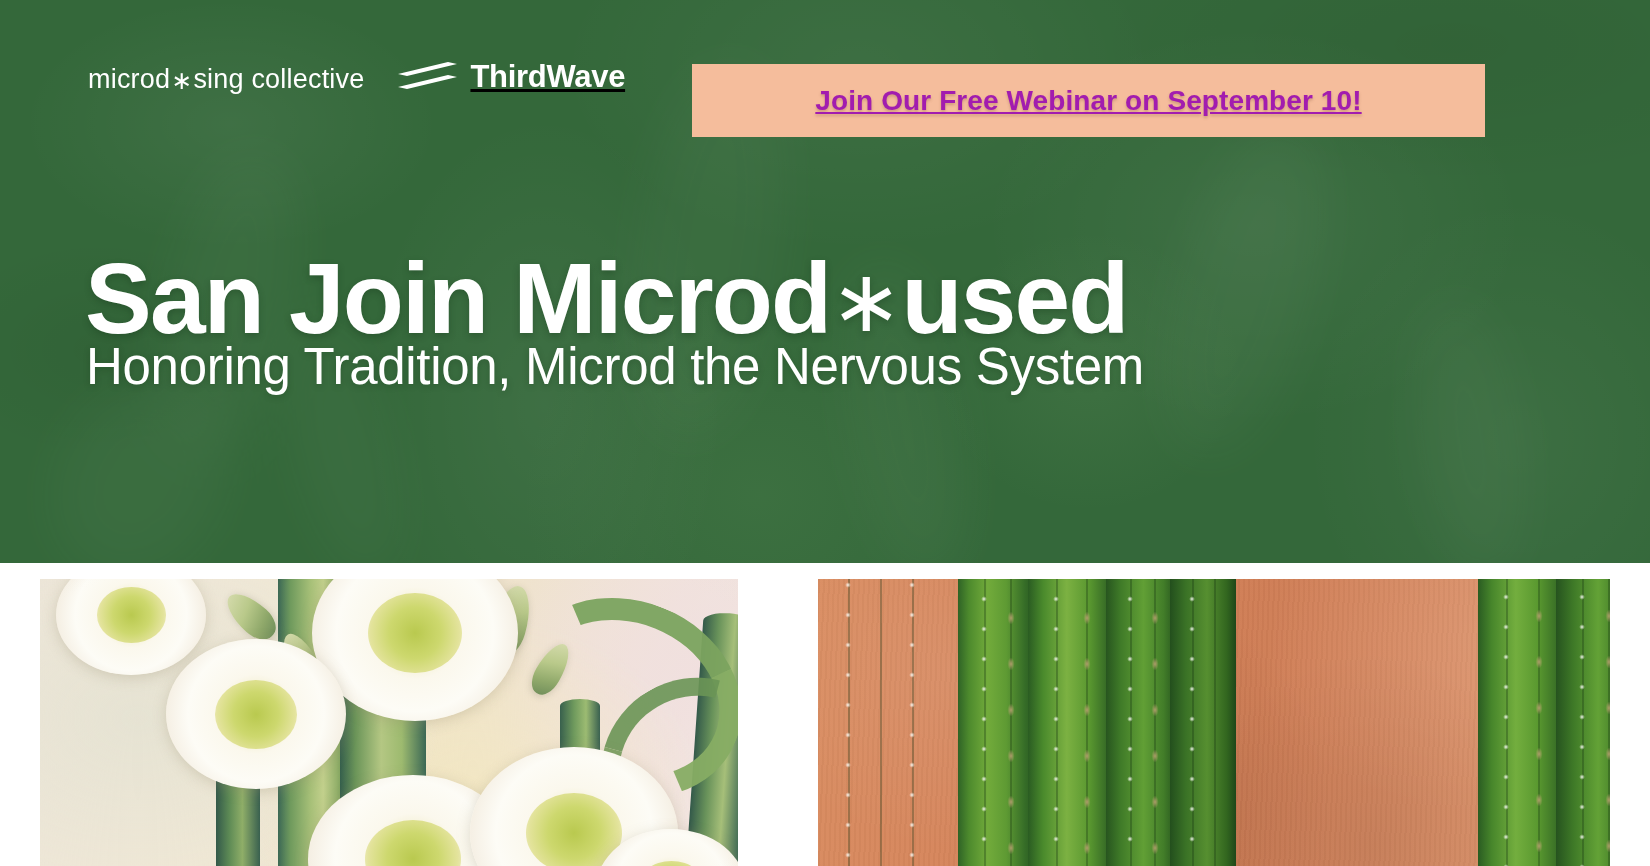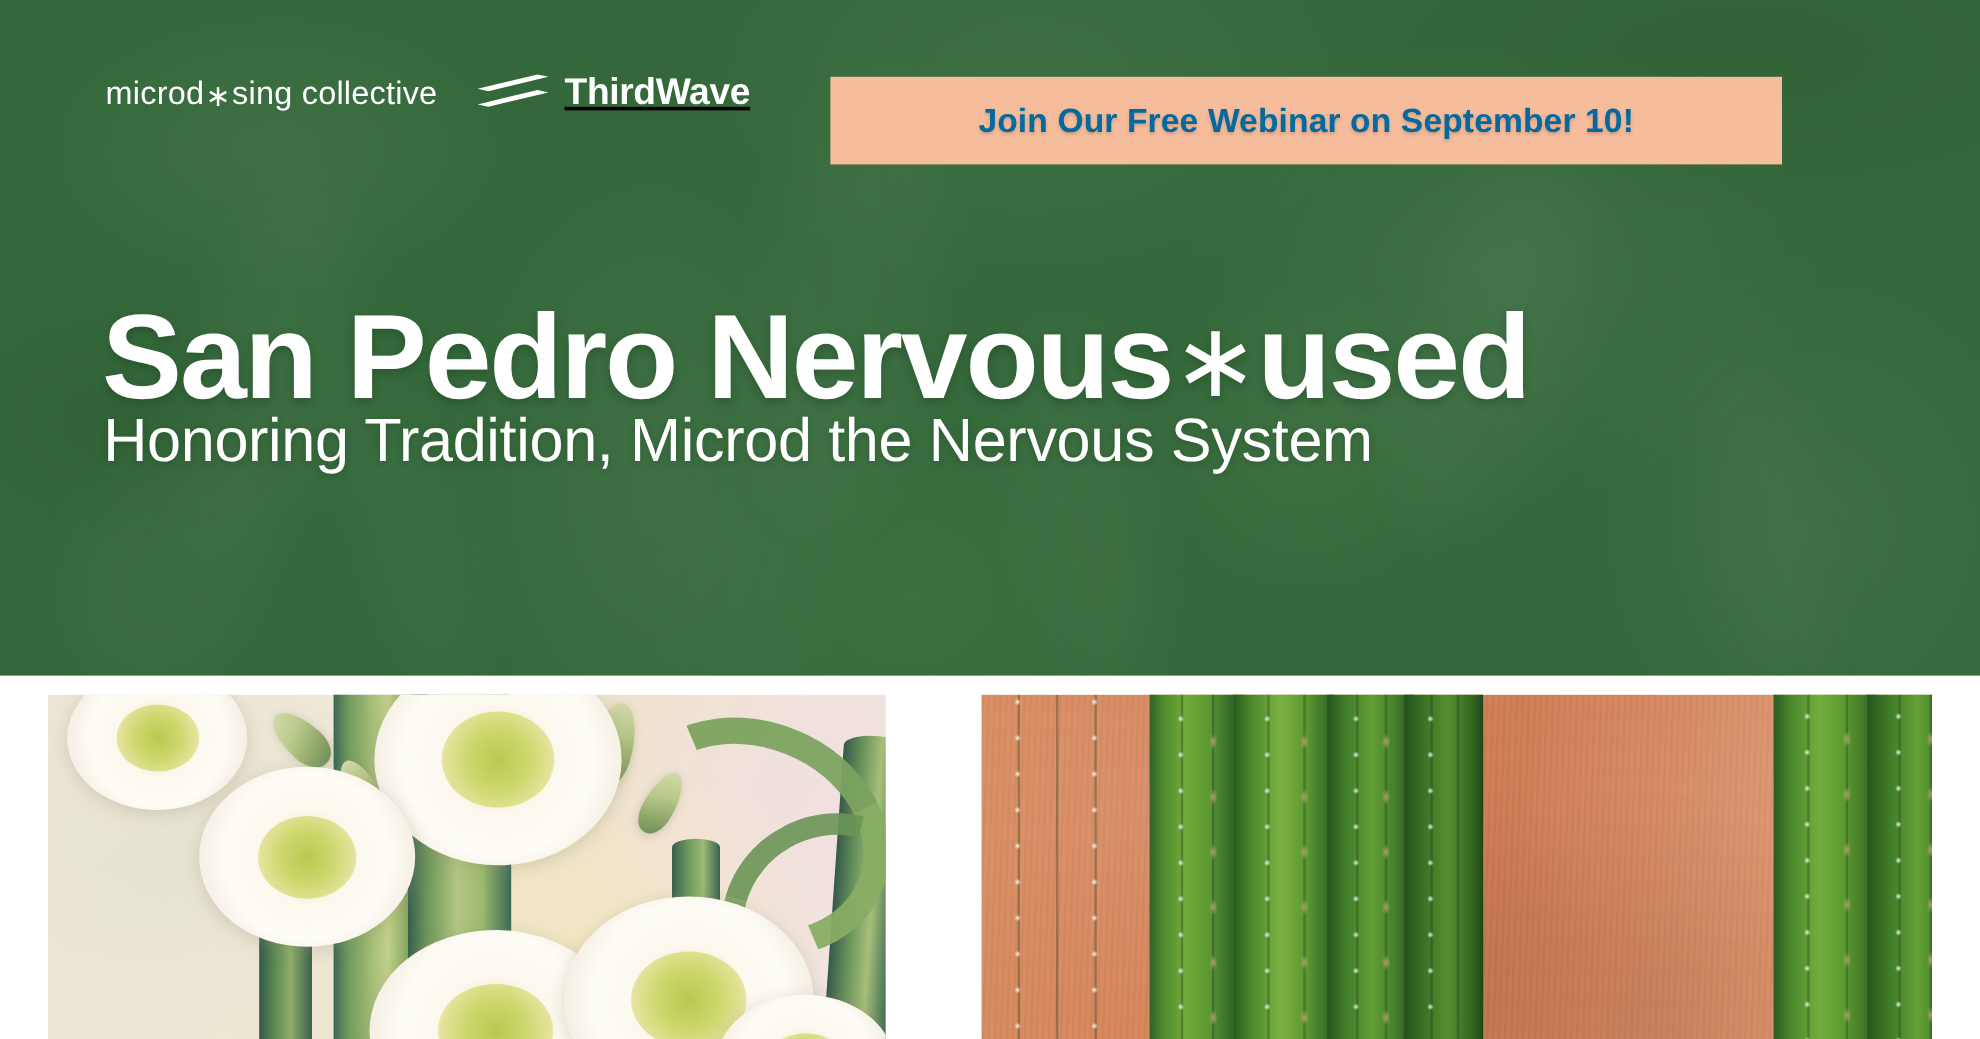--- a/index.html
+++ b/index.html
@@ -120,26 +120,27 @@
     left: 692px;
     top: 64px;
     width: 793px;
     height: 73px;
     background: #f5bd9c;
     display: flex;
     align-items: center;
     justify-content: center;
   }
   .webinar-cta-label {
-    color: #0369a1;
+    color: #a21caf;
     font-size: 28px;
     font-weight: 700;
     letter-spacing: 0.1px;
     white-space: nowrap;
     text-shadow: 0 2px 3px rgba(120,70,45,0.30);
+    text-decoration: underline;
   }
 
   
   .headline {
     position: absolute;
     left: 85px;
     top: 178px;
     color: #ffffff;
     font-size: 100px;
     font-weight: 700;
@@ -437,21 +438,21 @@
             <polygon points="2,27 52,15 61,17 11,29" fill="#ffffff"></polygon>
           </svg>
           <span class="tw-name">ThirdWave</span>
         </div>
       </div>
 
       <div class="webinar-cta">
         <span class="webinar-cta-label">Join Our Free Webinar on September 10!</span>
       </div>
 
-      <h1 class="headline"><span>San Pedro Nervous</span><span class="ast-big">∗</span><span>used</span></h1>
+      <h1 class="headline"><span>San Join Microd</span><span class="ast-big">∗</span><span>used</span></h1>
 
       <h2 class="subhead">Honoring Tradition, Microd the Nervous System</h2>
 
     </div>
   </section>
 
   <section class="photo-strip">
 
     <figure class="photo-left">
       <span class="pl-haze"></span>

